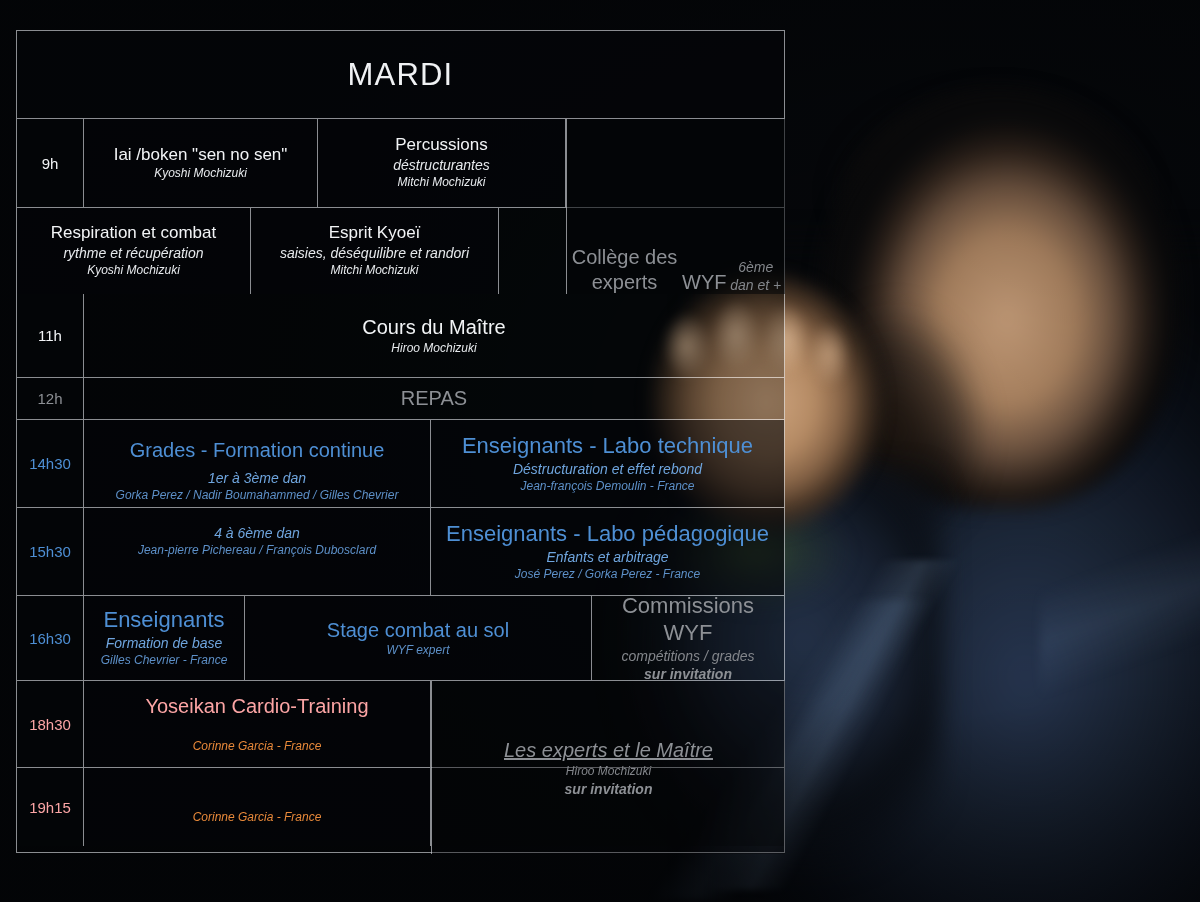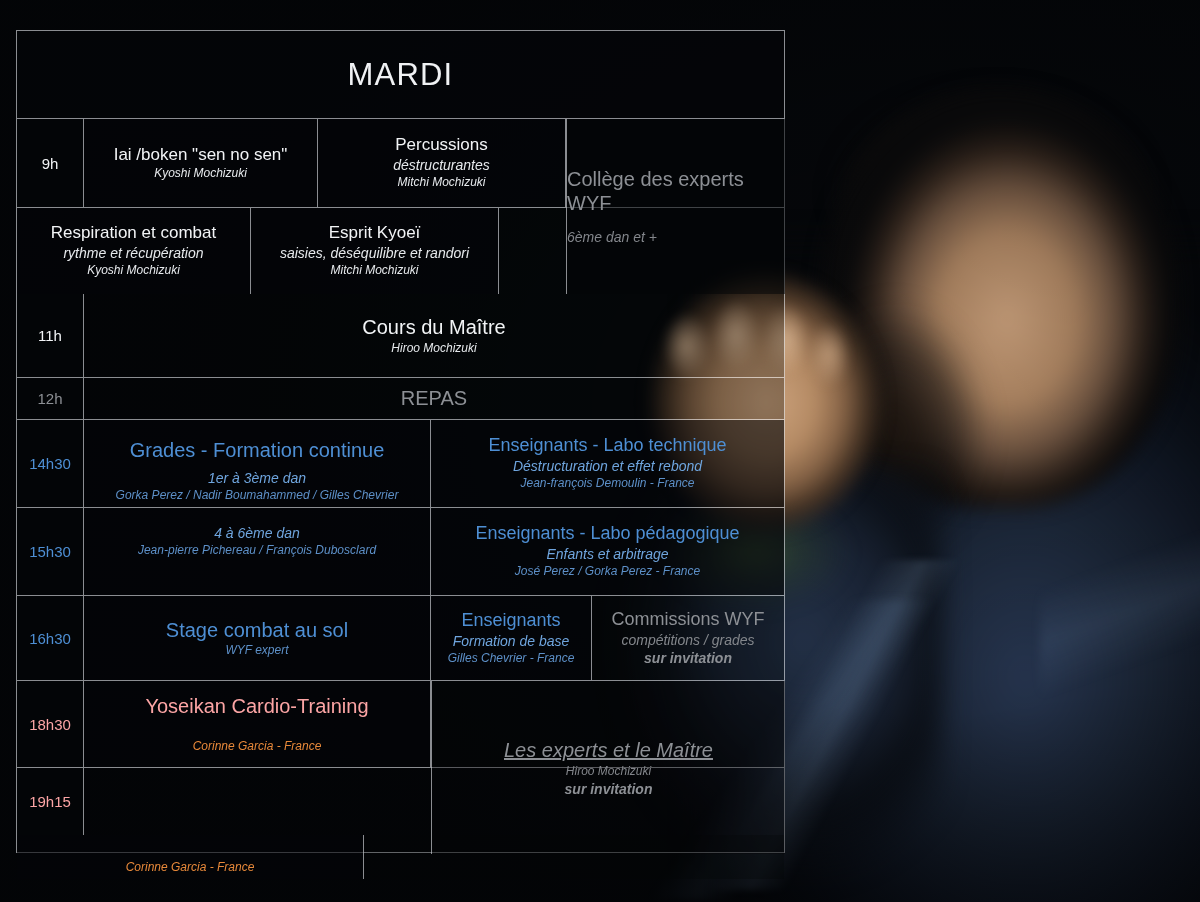--- a/index.html
+++ b/index.html
@@ -143,42 +143,42 @@
   .white-d{color:#e6e9ec;}
   .gray{color:#8d9095;}
   .gray-d{color:#83868b;}
   .blue{color:#4e8fd4;}
   .blue-l{color:#6fa5de;}
   .blue-d{color:#5d90c8;}
   .orange{color:#fca5a5;}
   .orange-l{color:#e8893a;margin-top:20px;}
 
   .bigtitle{font-size:20px;}
-  .midtitle{font-size:18px;}
+  .midtitle{font-size:22px;}
 
   
   .h-9   {height:88px;}
   .h-10  {height:87px;}
   .h-11  {height:83px;}
   .h-12  {height:42px;}
   .h-1430{height:88px;}
   .h-1530{height:88px;}
   .h-1630{height:85px;}
   .h-1830{height:86px;}
-  .h-1915{height:79px;flex-direction:column;}
+  .h-1915{height:79px;}
 
   
   .morning-wrap{position:relative;}
   .collegecell{
     position:absolute;
     left:549px;top:0;width:219px;height:175px;
     border-left:1px solid rgba(222,226,230,.62);
     box-sizing:border-box;
-    display:flex;flex-direction:column;
-    align-items:flex-start;justify-content:center;
+    display:flex;flex-direction:row;
+    align-items:flex-end;justify-content:center;
     text-align:center;
     background:rgba(4,5,8,.55);
   }
   
   .expertscell{
     position:absolute;
     left:414px;top:0;width:354px;height:173px;
     border-left:1px solid rgba(222,226,230,.62);
     box-sizing:border-box;
     display:flex;flex-direction:column;
@@ -300,28 +300,28 @@
         <div class="t1 blue midtitle">Enseignants - Labo pédagogique</div>
         <div class="t2 blue-l">Enfants et arbitrage</div>
         <div class="t3 blue-d">José Perez / Gorka Perez - France</div>
       </div>
     </div>
   </div>
 
   <div class="row h-1630">
     <div class="tcell blue">16h30</div>
     <div class="body">
-      <div class="cell vsep" style="width:347px;flex:0 0 347px;">
-        <div class="t1 blue bigtitle">Stage combat au sol</div>
-        <div class="t3 blue-d">WYF expert</div>
-      </div>
       <div class="cell vsep" style="width:161px;flex:0 0 161px;">
         <div class="t1 blue midtitle">Enseignants</div>
         <div class="t2 blue-l">Formation de base</div>
         <div class="t3 blue-d">Gilles Chevrier - France</div>
+      </div>
+      <div class="cell vsep" style="width:347px;flex:0 0 347px;">
+        <div class="t1 blue bigtitle">Stage combat au sol</div>
+        <div class="t3 blue-d">WYF expert</div>
       </div>
       <div class="cell transparent" style="flex:1;">
         <div class="t1 gray midtitle">Commissions WYF</div>
         <div class="t2 gray-d">compétitions / grades</div>
         <div class="t2 gray" style="font-weight:bold;">sur invitation</div>
       </div>
     </div>
   </div>
 
   <div class="morning-wrap" style="border-top:1px solid rgba(222,226,230,.62);">

